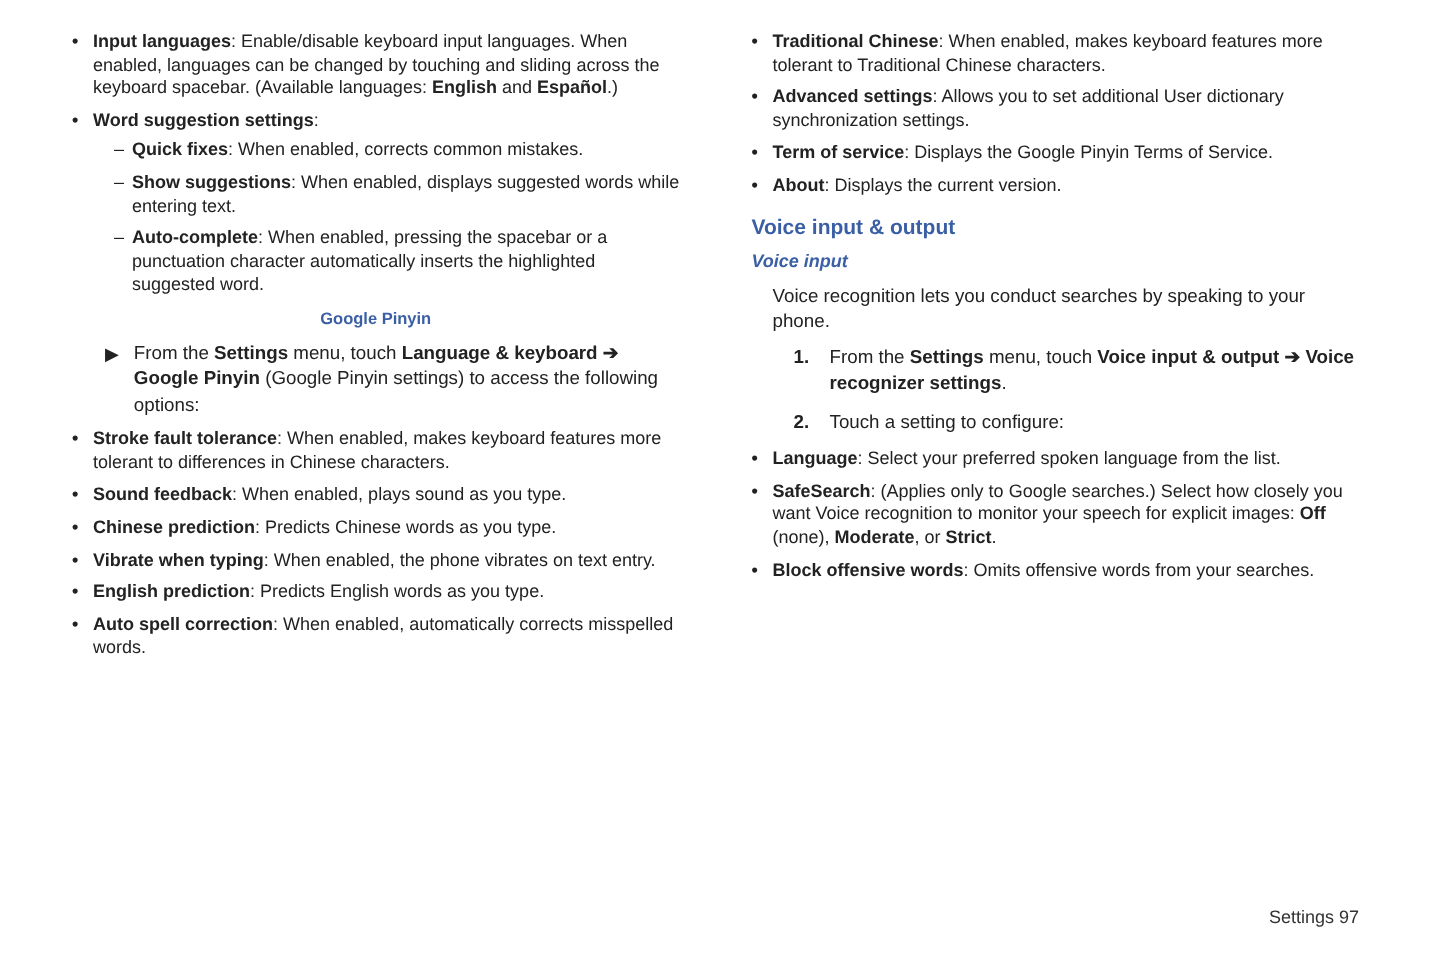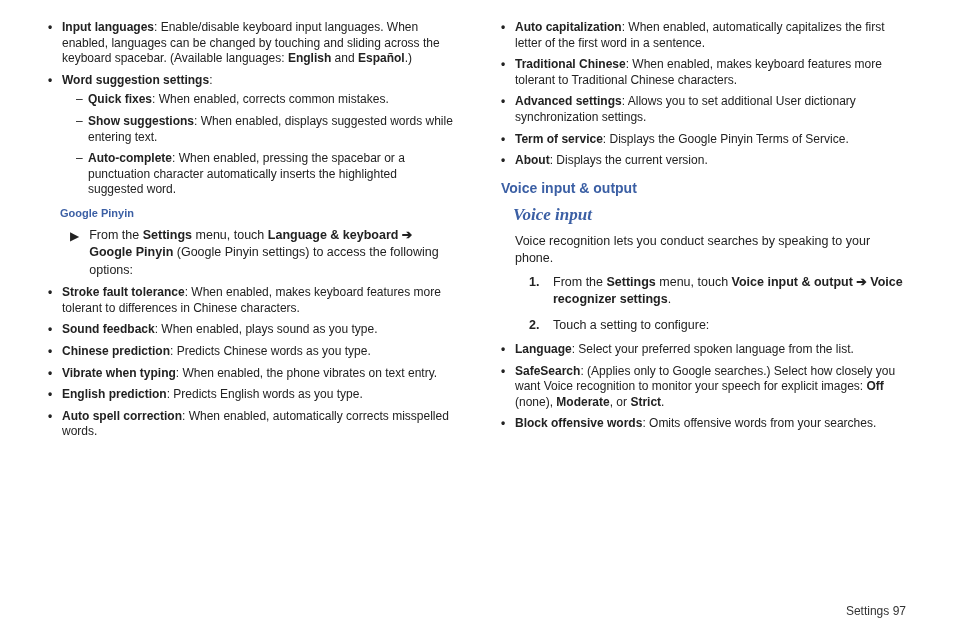--- a/index.html
+++ b/index.html
@@ -33,35 +33,35 @@
   .h-blue {
     color: #3b5fa4;
     font-weight: bold;
     font-size: 14px;
     margin: 10px 0 6px 0;
   }
   .h-blue-italic {
     color: #3b5fa4;
     font-weight: bold;
     font-style: italic;
-    font-size: 17px;
-    margin: 6px 0 4px 12px;
-    font-family: Liberation Serif, serif;
+    font-size: 12px;
+    margin: 6px 0 4px 0;
   }
   .h-blue-small {
     color: #3b5fa4;
     font-weight: bold;
     font-size: 11.5px;
     margin: 4px 0 4px 0;
   }
   .h-blue-sub {
     color: #3b5fa4;
     font-weight: bold;
     font-size: 11px;
-    margin: 8px 0 2px 12px;
+    margin: 8px 0 2px 0;
+    text-align: center;
   }
   ul.bullets {
     list-style: none;
     padding: 0;
     margin: 0;
   }
   ul.bullets > li {
     position: relative;
     padding-left: 14px;
     margin-bottom: 6px;
@@ -167,21 +167,20 @@
       <li><b>Sound feedback</b><span>: When enabled, plays sound as you type.</span></li>
       <li><b>Chinese prediction</b><span>: Predicts Chinese words as you type.</span></li>
       <li><b>Vibrate when typing</b><span>: When enabled, the phone vibrates on text entry.</span></li>
       <li><b>English prediction</b><span>: Predicts English words as you type.</span></li>
       <li><b>Auto spell correction</b><span>: When enabled, automatically corrects misspelled words.</span></li>
     </ul>
   </div>
 
   <div class="col">
     <ul class="bullets indent-40">
-      <li><b>Auto capitalization</b><span>: When enabled, automatically capitalizes the first letter of the first word in a sentence.</span></li>
       <li><b>Traditional Chinese</b><span>: When enabled, makes keyboard features more tolerant to Traditional Chinese characters.</span></li>
       <li><b>Advanced settings</b><span>: Allows you to set additional User dictionary synchronization settings.</span></li>
       <li><b>Term of service</b><span>: Displays the Google Pinyin Terms of Service.</span></li>
       <li><b>About</b><span>: Displays the current version.</span></li>
     </ul>
 
     <div class="h-blue">Voice input &amp; output</div>
     <div class="h-blue-italic">Voice input</div>
 
     <div class="para para-indent">Voice recognition lets you conduct searches by speaking to your phone.</div>

